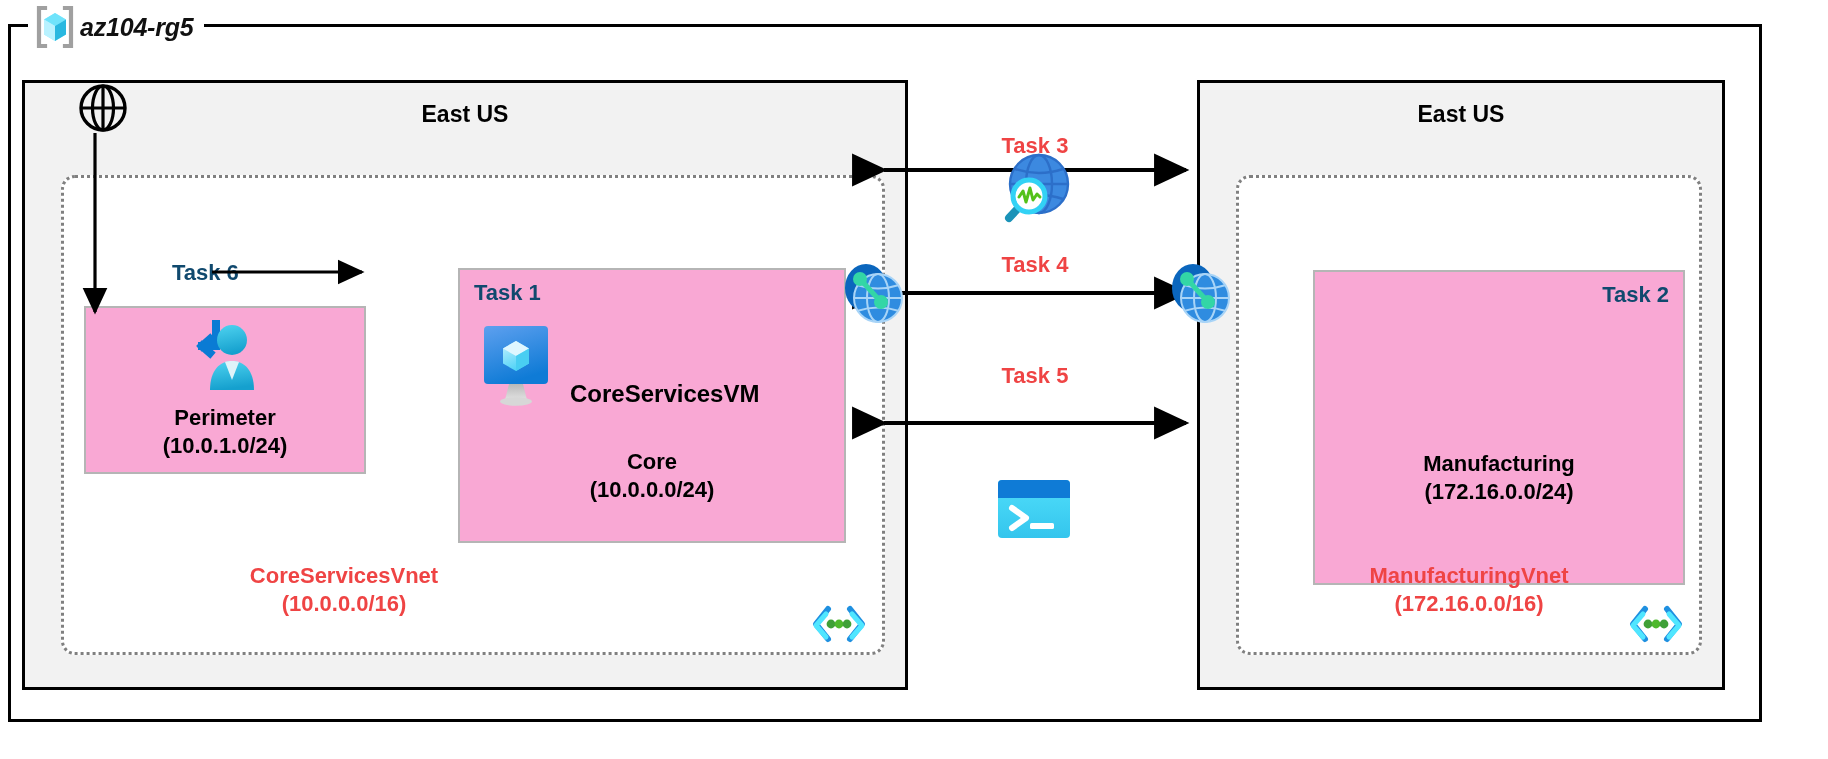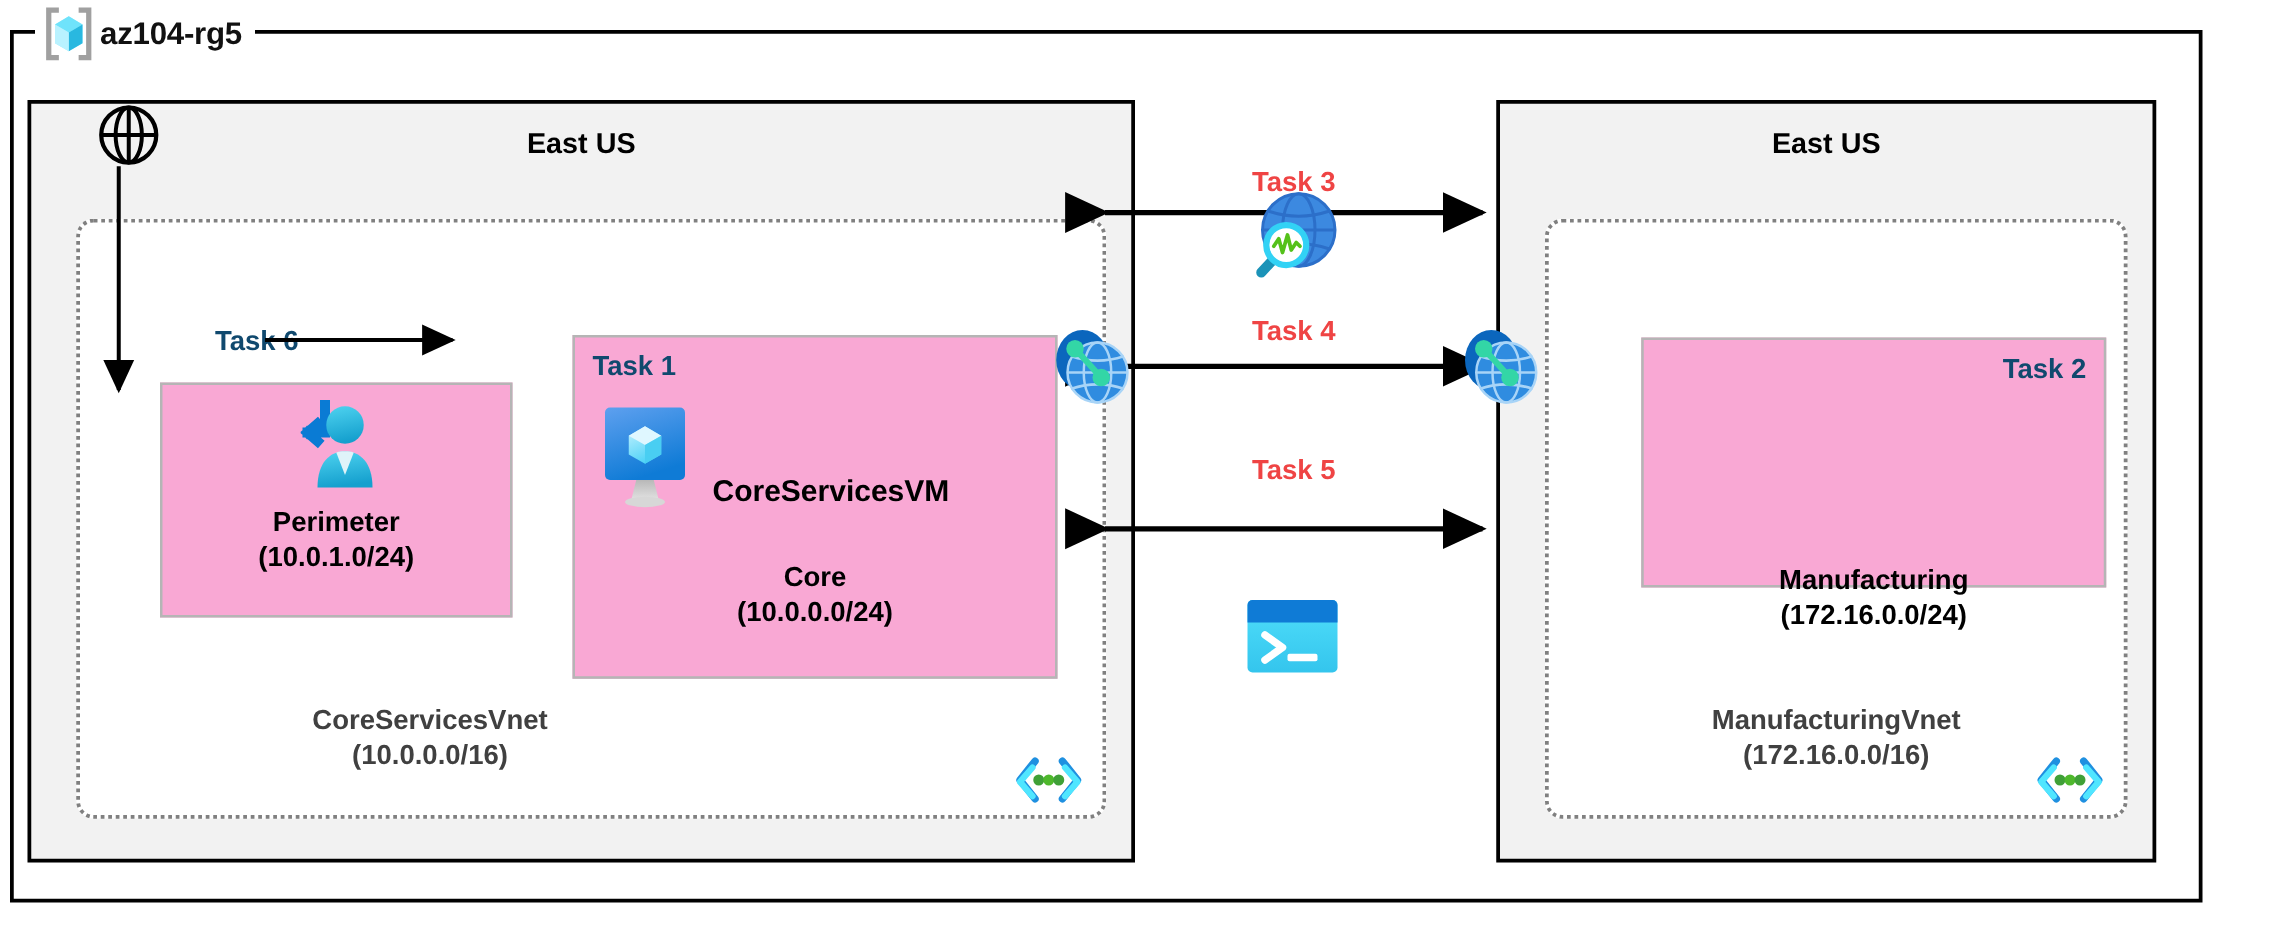--- a/index.html
+++ b/index.html
@@ -35,20 +35,21 @@
     position: absolute;
     left: 28px;
     top: 0px;
     height: 54px;
     background: #ffffff;
     display: flex;
     align-items: center;
     padding: 0 10px 0 4px;
     box-sizing: border-box;
     z-index: 5;
+    font-style: italic;
   }
   .rg-icon {
     width: 46px;
     height: 46px;
     flex: 0 0 auto;
     display: block;
   }
   .rg-label {
     font-size: 25px;
     font-weight: bold;
@@ -87,34 +88,34 @@
   }
   .vnet-left  { left: 36px; top: 92px; width: 824px;  height: 480px; }
   .vnet-right { left: 36px; top: 92px; width: 466px;  height: 480px; }
   .vnet-caption {
     position: absolute;
     left: 0; right: 0;
     bottom: 34px;
     text-align: center;
     font-size: 22px;
     font-weight: bold;
-    color: #404040;
+    color: #ef4444;
     line-height: 1.28;
   }
 
   
   .subnet {
     position: absolute;
     background: #f9a8d4;
     border: 2px solid #b5b5b5;
     box-sizing: border-box;
   }
-  .subnet-perimeter    { left: 20px;  top: 128px; width: 282px; height: 188px; margin-left: 44px; }
+  .subnet-perimeter    { left: 20px;  top: 128px; width: 282px; height: 168px; }
   .subnet-core         { left: 394px; top: 90px;  width: 388px; height: 275px; }
-  .subnet-manufacturing{ left: 74px;  top: 92px;  width: 372px; height: 200px; }
+  .subnet-manufacturing{ left: 74px;  top: 92px;  width: 372px; height: 315px; }
 
   .task-tag {
     position: absolute;
     font-size: 22px;
     font-weight: bold;
     color: #10496e;
     white-space: nowrap;
   }
 
   .subnet-caption {

